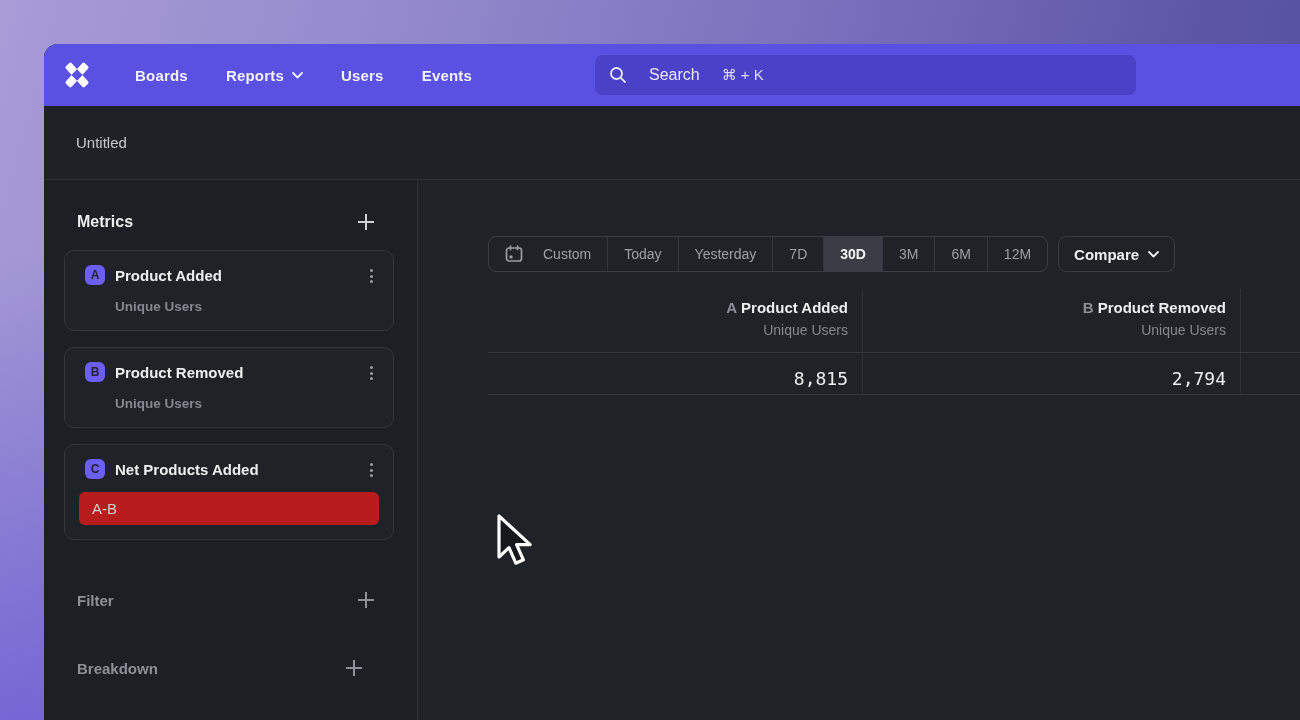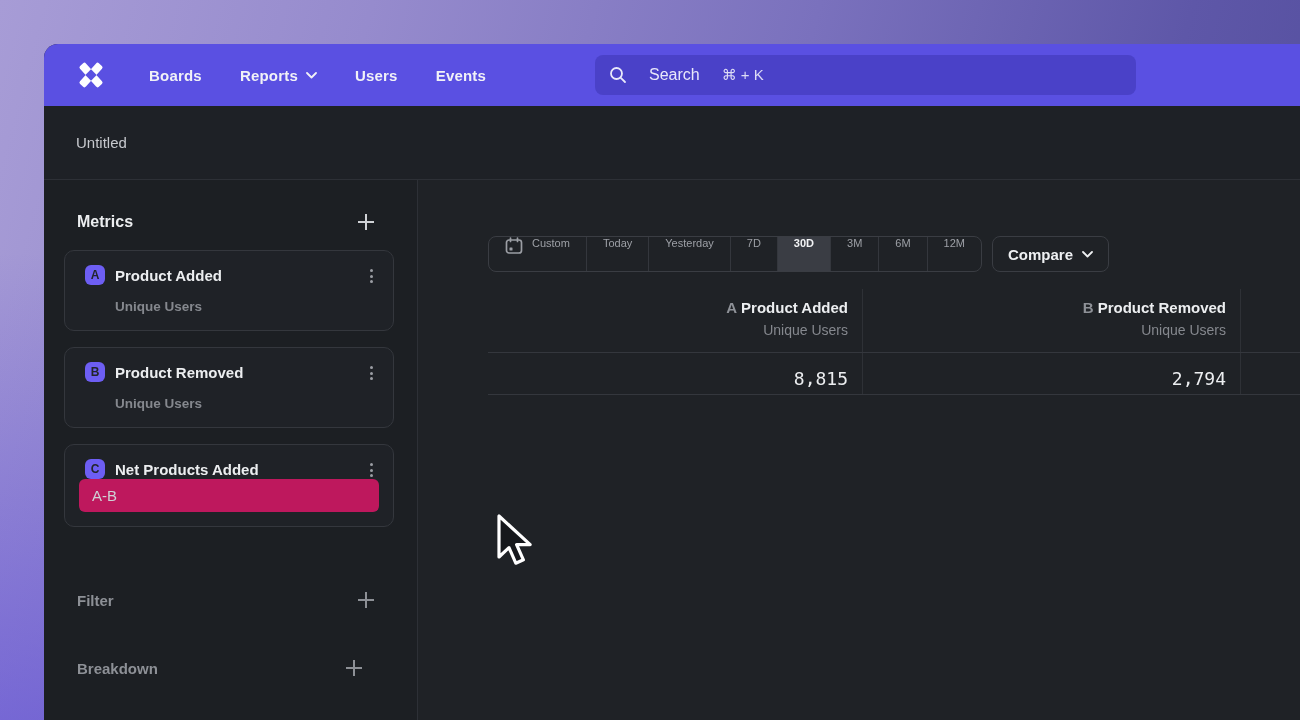--- a/index.html
+++ b/index.html
@@ -15,21 +15,21 @@
   .window {
     position:absolute; left:44px; top:44px; right:0; bottom:0;
     border-radius:14px 0 0 0; overflow:hidden;
     background:#1f2226;
     display:flex; flex-direction:column;
   }
 
   
   .topnav {
     height:62px; background:#5a50e2; flex:0 0 auto;
-    display:flex; align-items:center; padding-left:32px;
+    display:flex; align-items:center; padding-left:18px;
   }
   .logo { width:30px; height:26px; position:relative; flex:0 0 auto; }
   .logo .bar { position:absolute; left:11px; top:-1px; width:8px; height:28px; background:#fdfdff; border-radius:2px; }
   .logo .bar.b1 { transform:rotate(42deg); }
   .logo .bar.b2 { transform:rotate(-42deg); }
   .logo .hole { position:absolute; left:11px; top:9px; width:8px; height:8px; background:#5a50e2; transform:rotate(45deg); }
   .navitems { display:flex; align-items:center; gap:38px; margin-left:43px; }
   .navitem { color:#f1f1f7; font-size:15px; font-weight:600; letter-spacing:.2px; display:flex; align-items:center; gap:8px; cursor:pointer; }
   .chev { width:11px; height:7px; display:inline-block; }
   .chev svg { display:block; }
@@ -75,36 +75,36 @@
     width:20px; height:20px; border-radius:6px; background:#6d5ef3;
     color:#22252b; font-size:12px; font-weight:700;
     display:flex; align-items:center; justify-content:center; flex:0 0 auto;
   }
   .cardname { margin-left:10px; color:#eceef0; font-size:15px; font-weight:700; }
   .kebab { position:absolute; right:16px; top:18px; width:12px; height:14px;
            display:flex; flex-direction:column; align-items:center; justify-content:space-between; cursor:pointer; }
   .kebab i { width:3px; height:3px; border-radius:50%; background:#9b9ea4; }
   .measure { margin:14px 0 2px 30px; color:#85888e; font-size:13.5px; font-weight:600; }
   .formula {
-    margin-left:-6px; margin-right:-0px;
-    height:33px; background:#be185d; border-radius:6px;
+    margin-top:13px; margin-left:-6px; margin-right:-0px;
+    height:33px; background:#b91c1c; border-radius:6px;
     display:flex; align-items:center; padding-left:13px;
     color:#cfd1d5; font-size:15px; font-weight:500;
   }
 
   .filter-row   { position:absolute; left:0; right:0; top:396px; height:24px;margin-top:12px; }
   .breakdown-row{ position:absolute; left:0; right:12px; top:476px; height:24px; }
   .seclabel { color:#8d9096; font-size:15px; font-weight:600; }
 
   
   .toolbar { position:absolute; left:70px; top:56px; display:flex; align-items:center; }
   .seggroup { display:flex; border:1px solid #3a3d43; border-radius:8px; overflow:hidden; height:36px; }
   .seg {
-    display:flex; justify-content:center; gap:9px;
-    padding:0 16px; color:#9da0a6; font-size:11px; font-weight:500;
+    display:flex; align-items:center; justify-content:center; gap:20px;
+    padding:0 16px; color:#9da0a6; font-size:14px; font-weight:500;
     border-left:1px solid #34373d; cursor:pointer; white-space:nowrap;
   }
   .seg:first-child { border-left:none; }
   .seg.selected { background:#3a3d44; color:#f2f3f5; font-weight:700; }
   .compare {
     margin-left:10px; height:36px; border:1px solid #3a3d43; border-radius:8px;
     display:flex; align-items:center; gap:9px; padding:0 15px;
     color:#eef0f2; font-size:15px; font-weight:600; cursor:pointer;
   }
 

